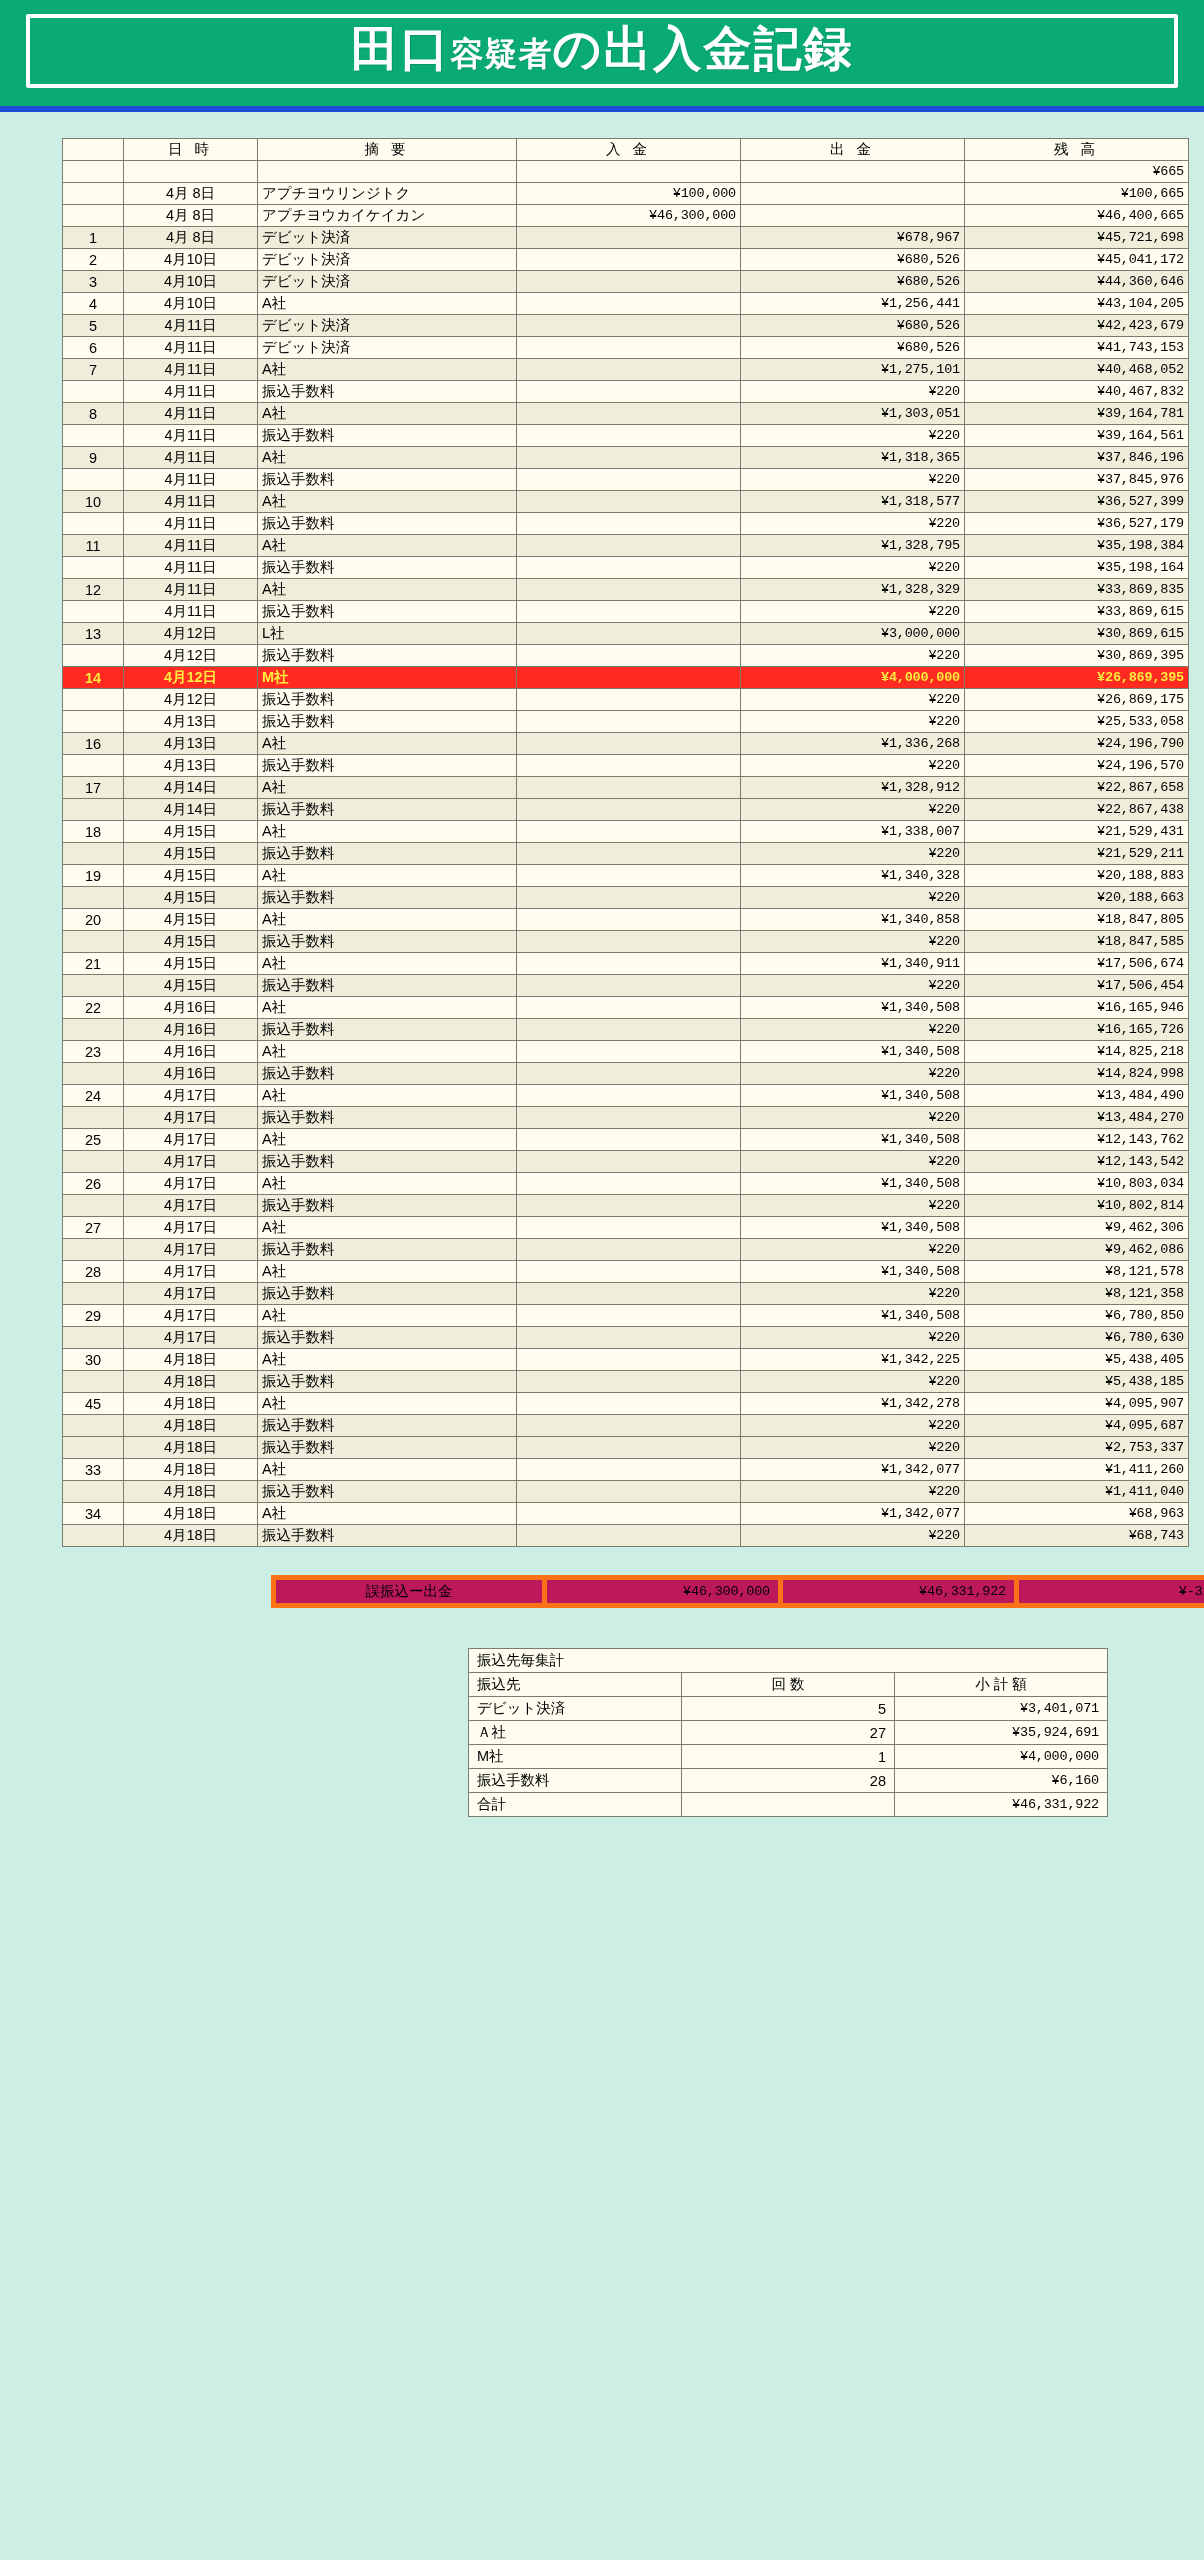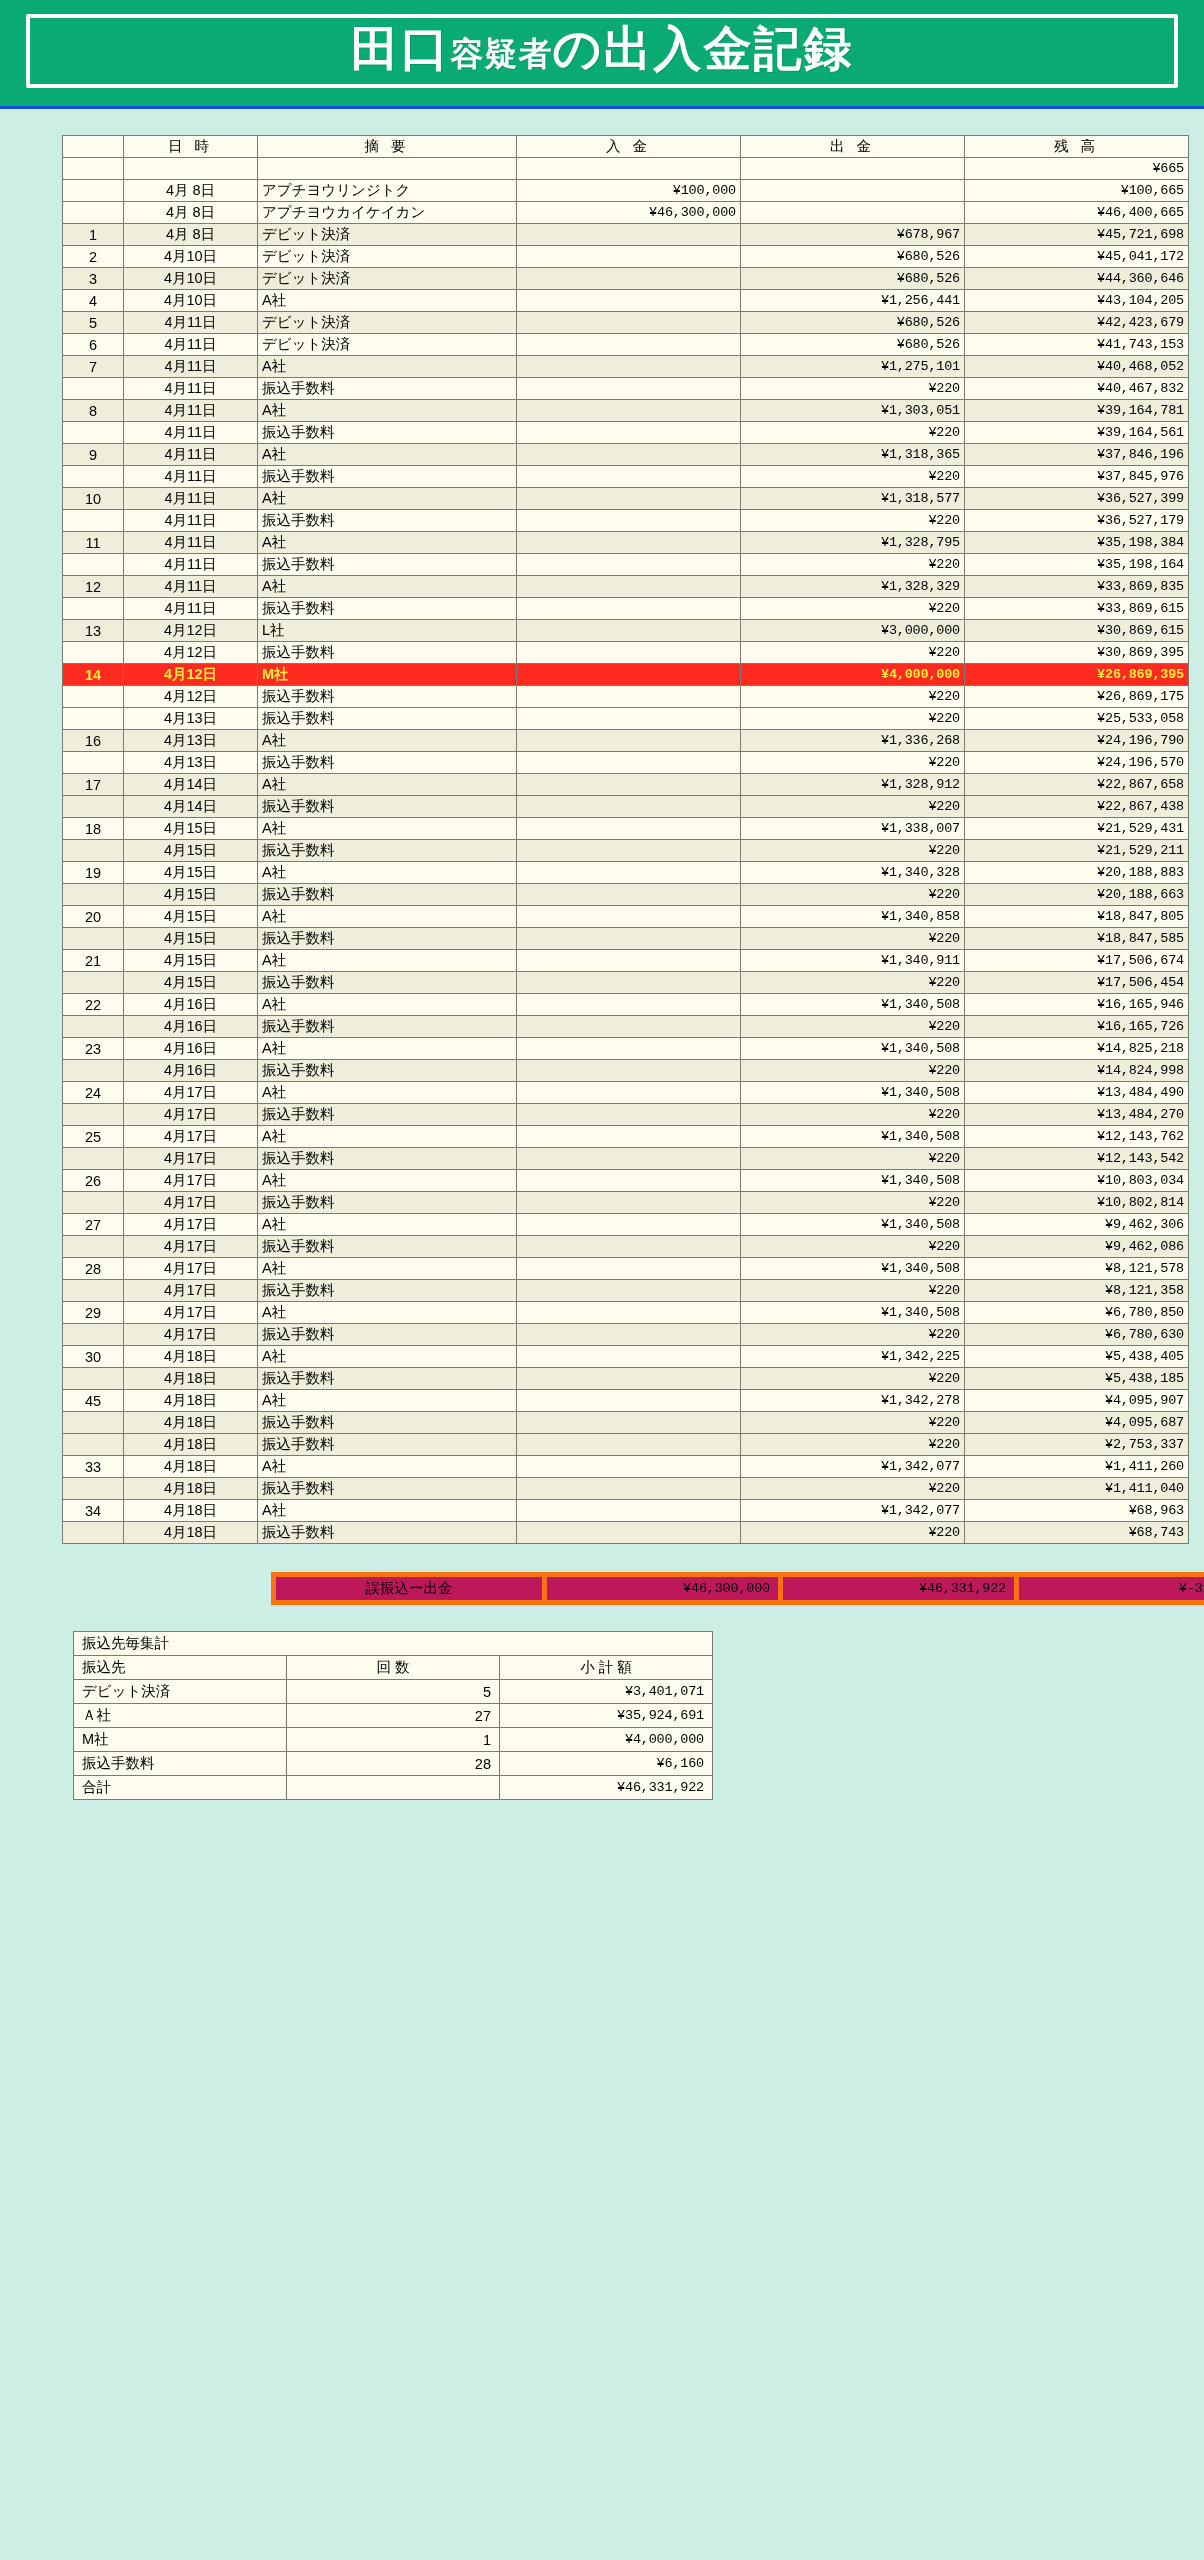--- a/index.html
+++ b/index.html
@@ -13,21 +13,21 @@
     min-height:2560px;
     box-sizing:border-box;
     background:#cdeee4;
     position:relative;
     padding:0;
   }
   
   .header-band{
     background:#0aab73;
     padding:14px 0 18px 0;
-    border-bottom:3px solid #1d4ed8;
+    border-bottom:6px solid #1d4ed8;
   }
   .header-inner{
     margin:0 26px;
     border:4px solid #ffffff;
     border-radius:2px;
     padding:6px 0 10px 0;
     display:flex;
     align-items:center;
     justify-content:center;
   }
@@ -89,21 +89,21 @@
   }
   table.summary td{
     border:5px solid #f97316;
     height:23px;
     padding:0 8px;
     background:#be185d;
     white-space:nowrap;
   }
   table.summary td.spacer{border:none;background:transparent;}
   
-  .agg-wrap{padding:0 73px;margin-top:26px;display:flex;}
+  .agg-wrap{padding:0 96px;margin-top:40px;display:flex;justify-content:flex-end;}
   table.agg{
     border-collapse:collapse;
     width:640px;
     table-layout:fixed;
     font-size:14.5px;
   }
   table.agg td{
     border:1px solid #7b7b6e;
     height:23px;
     padding:0 8px;

